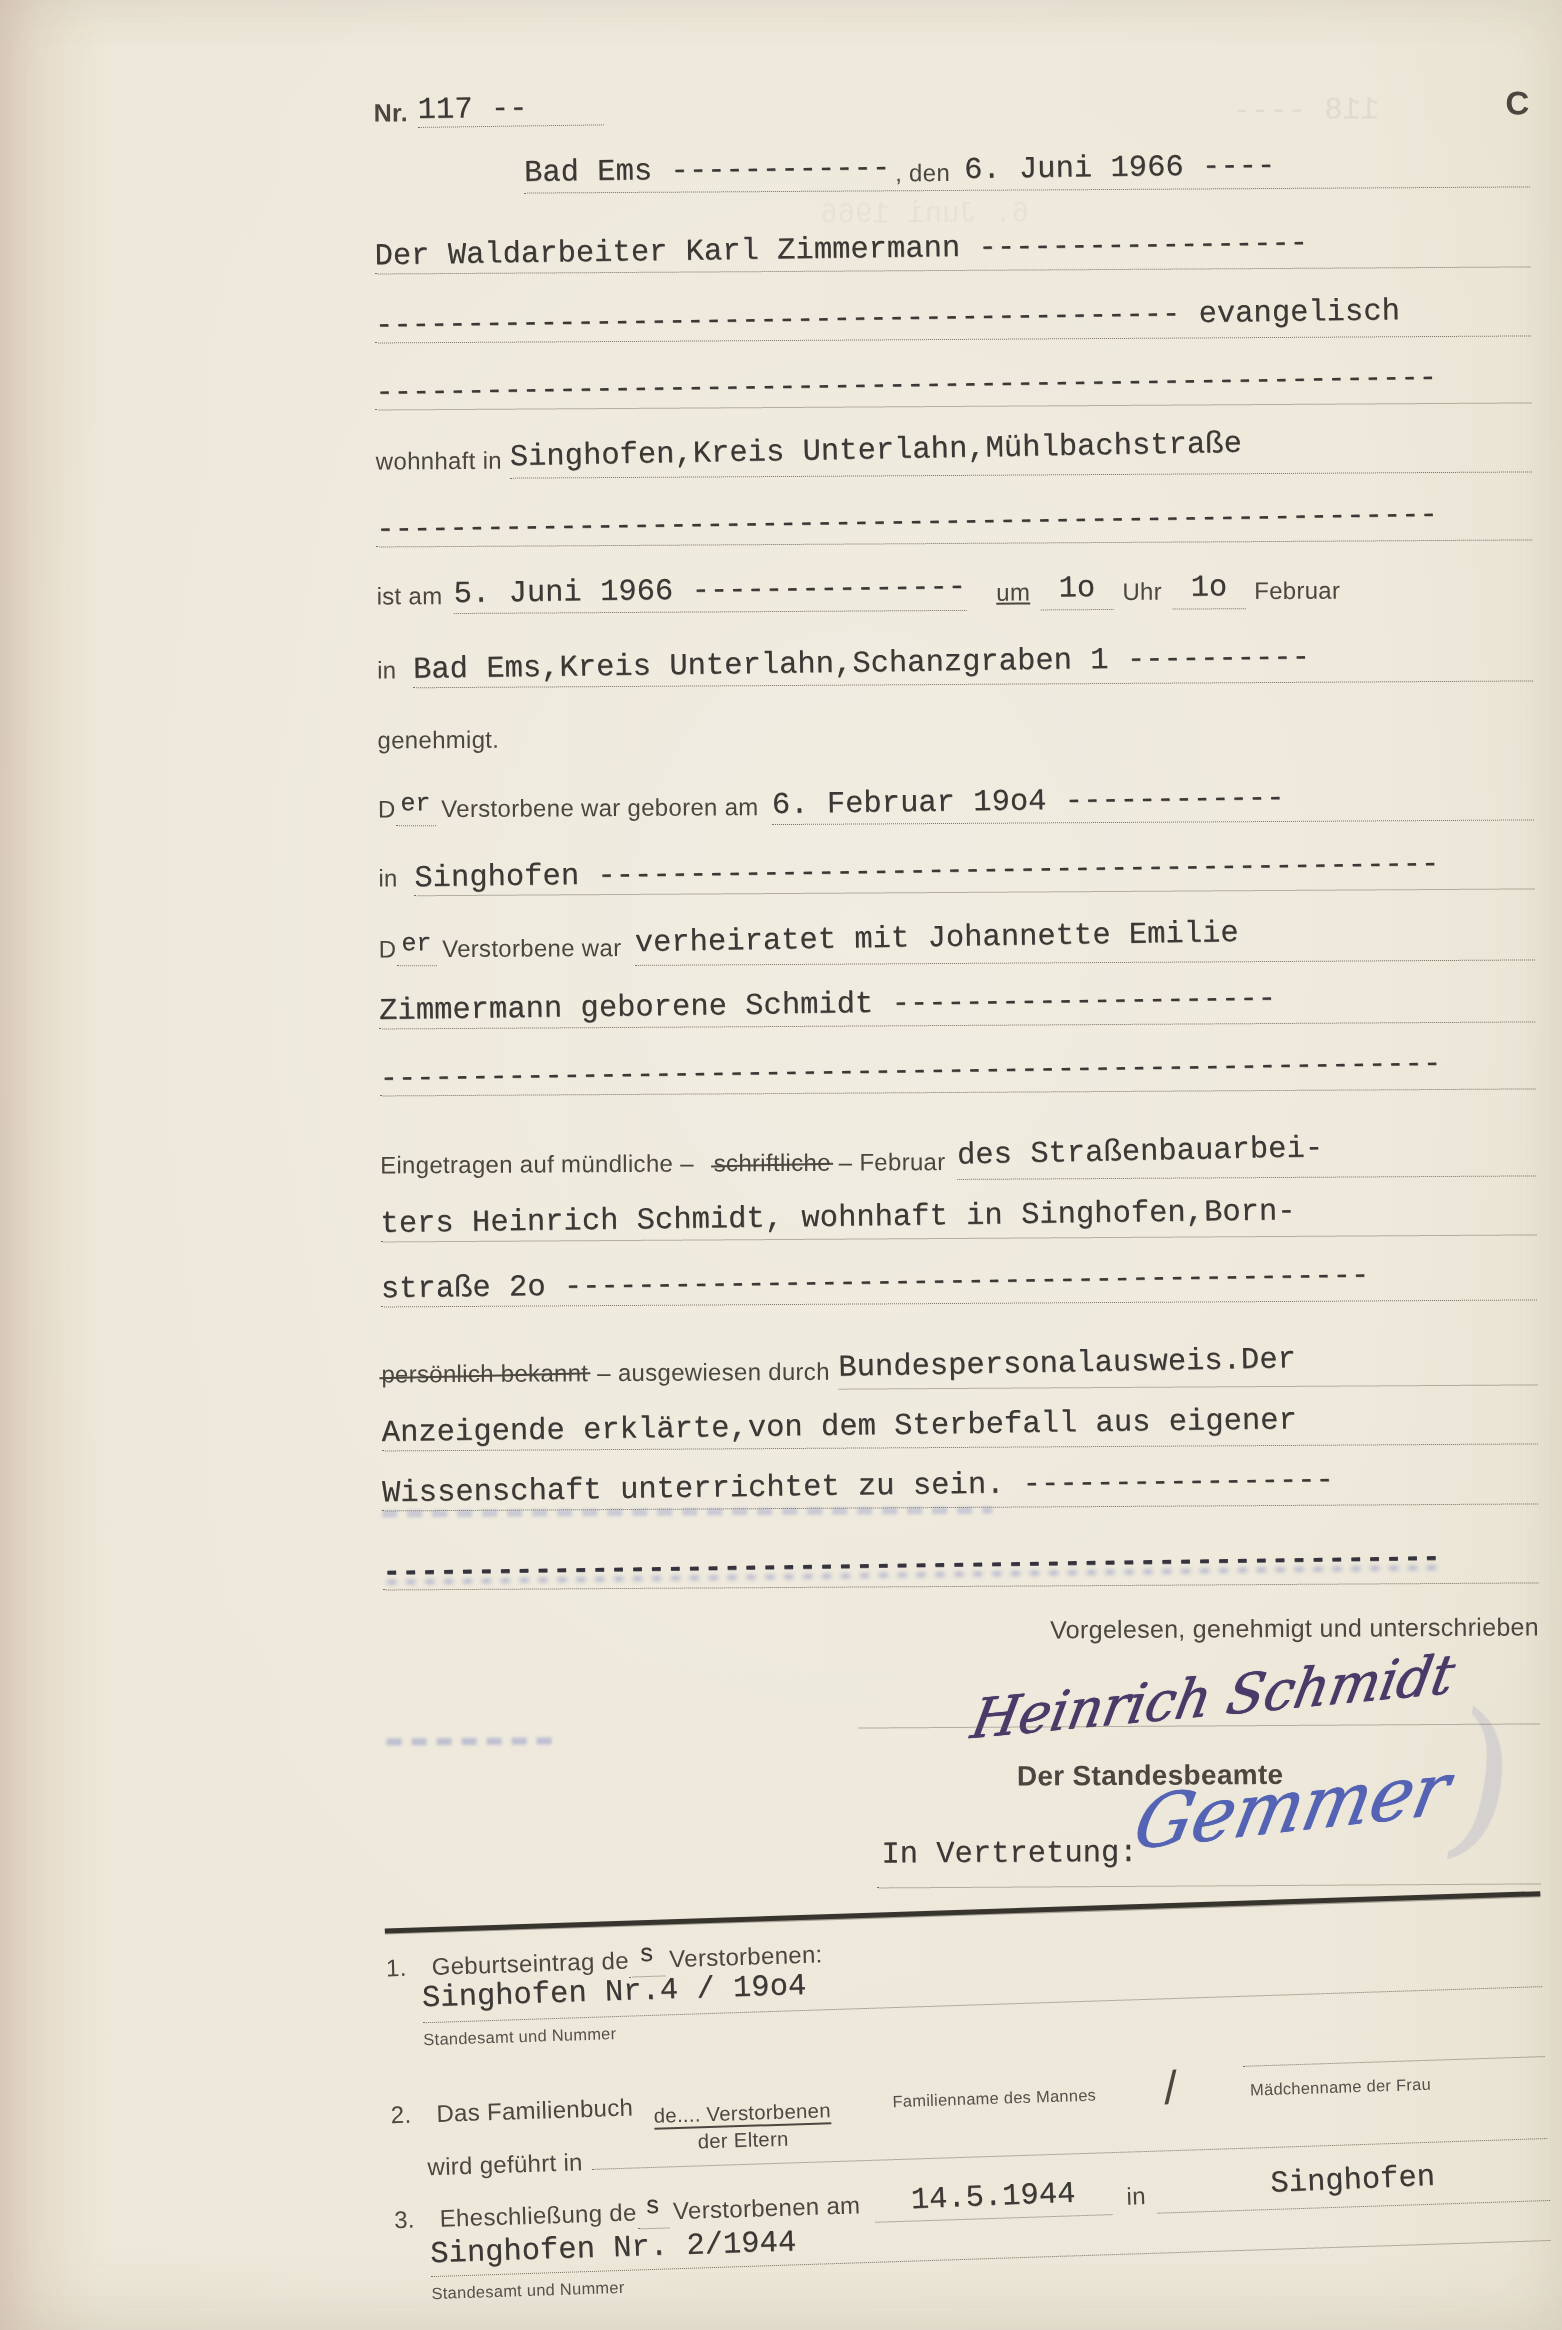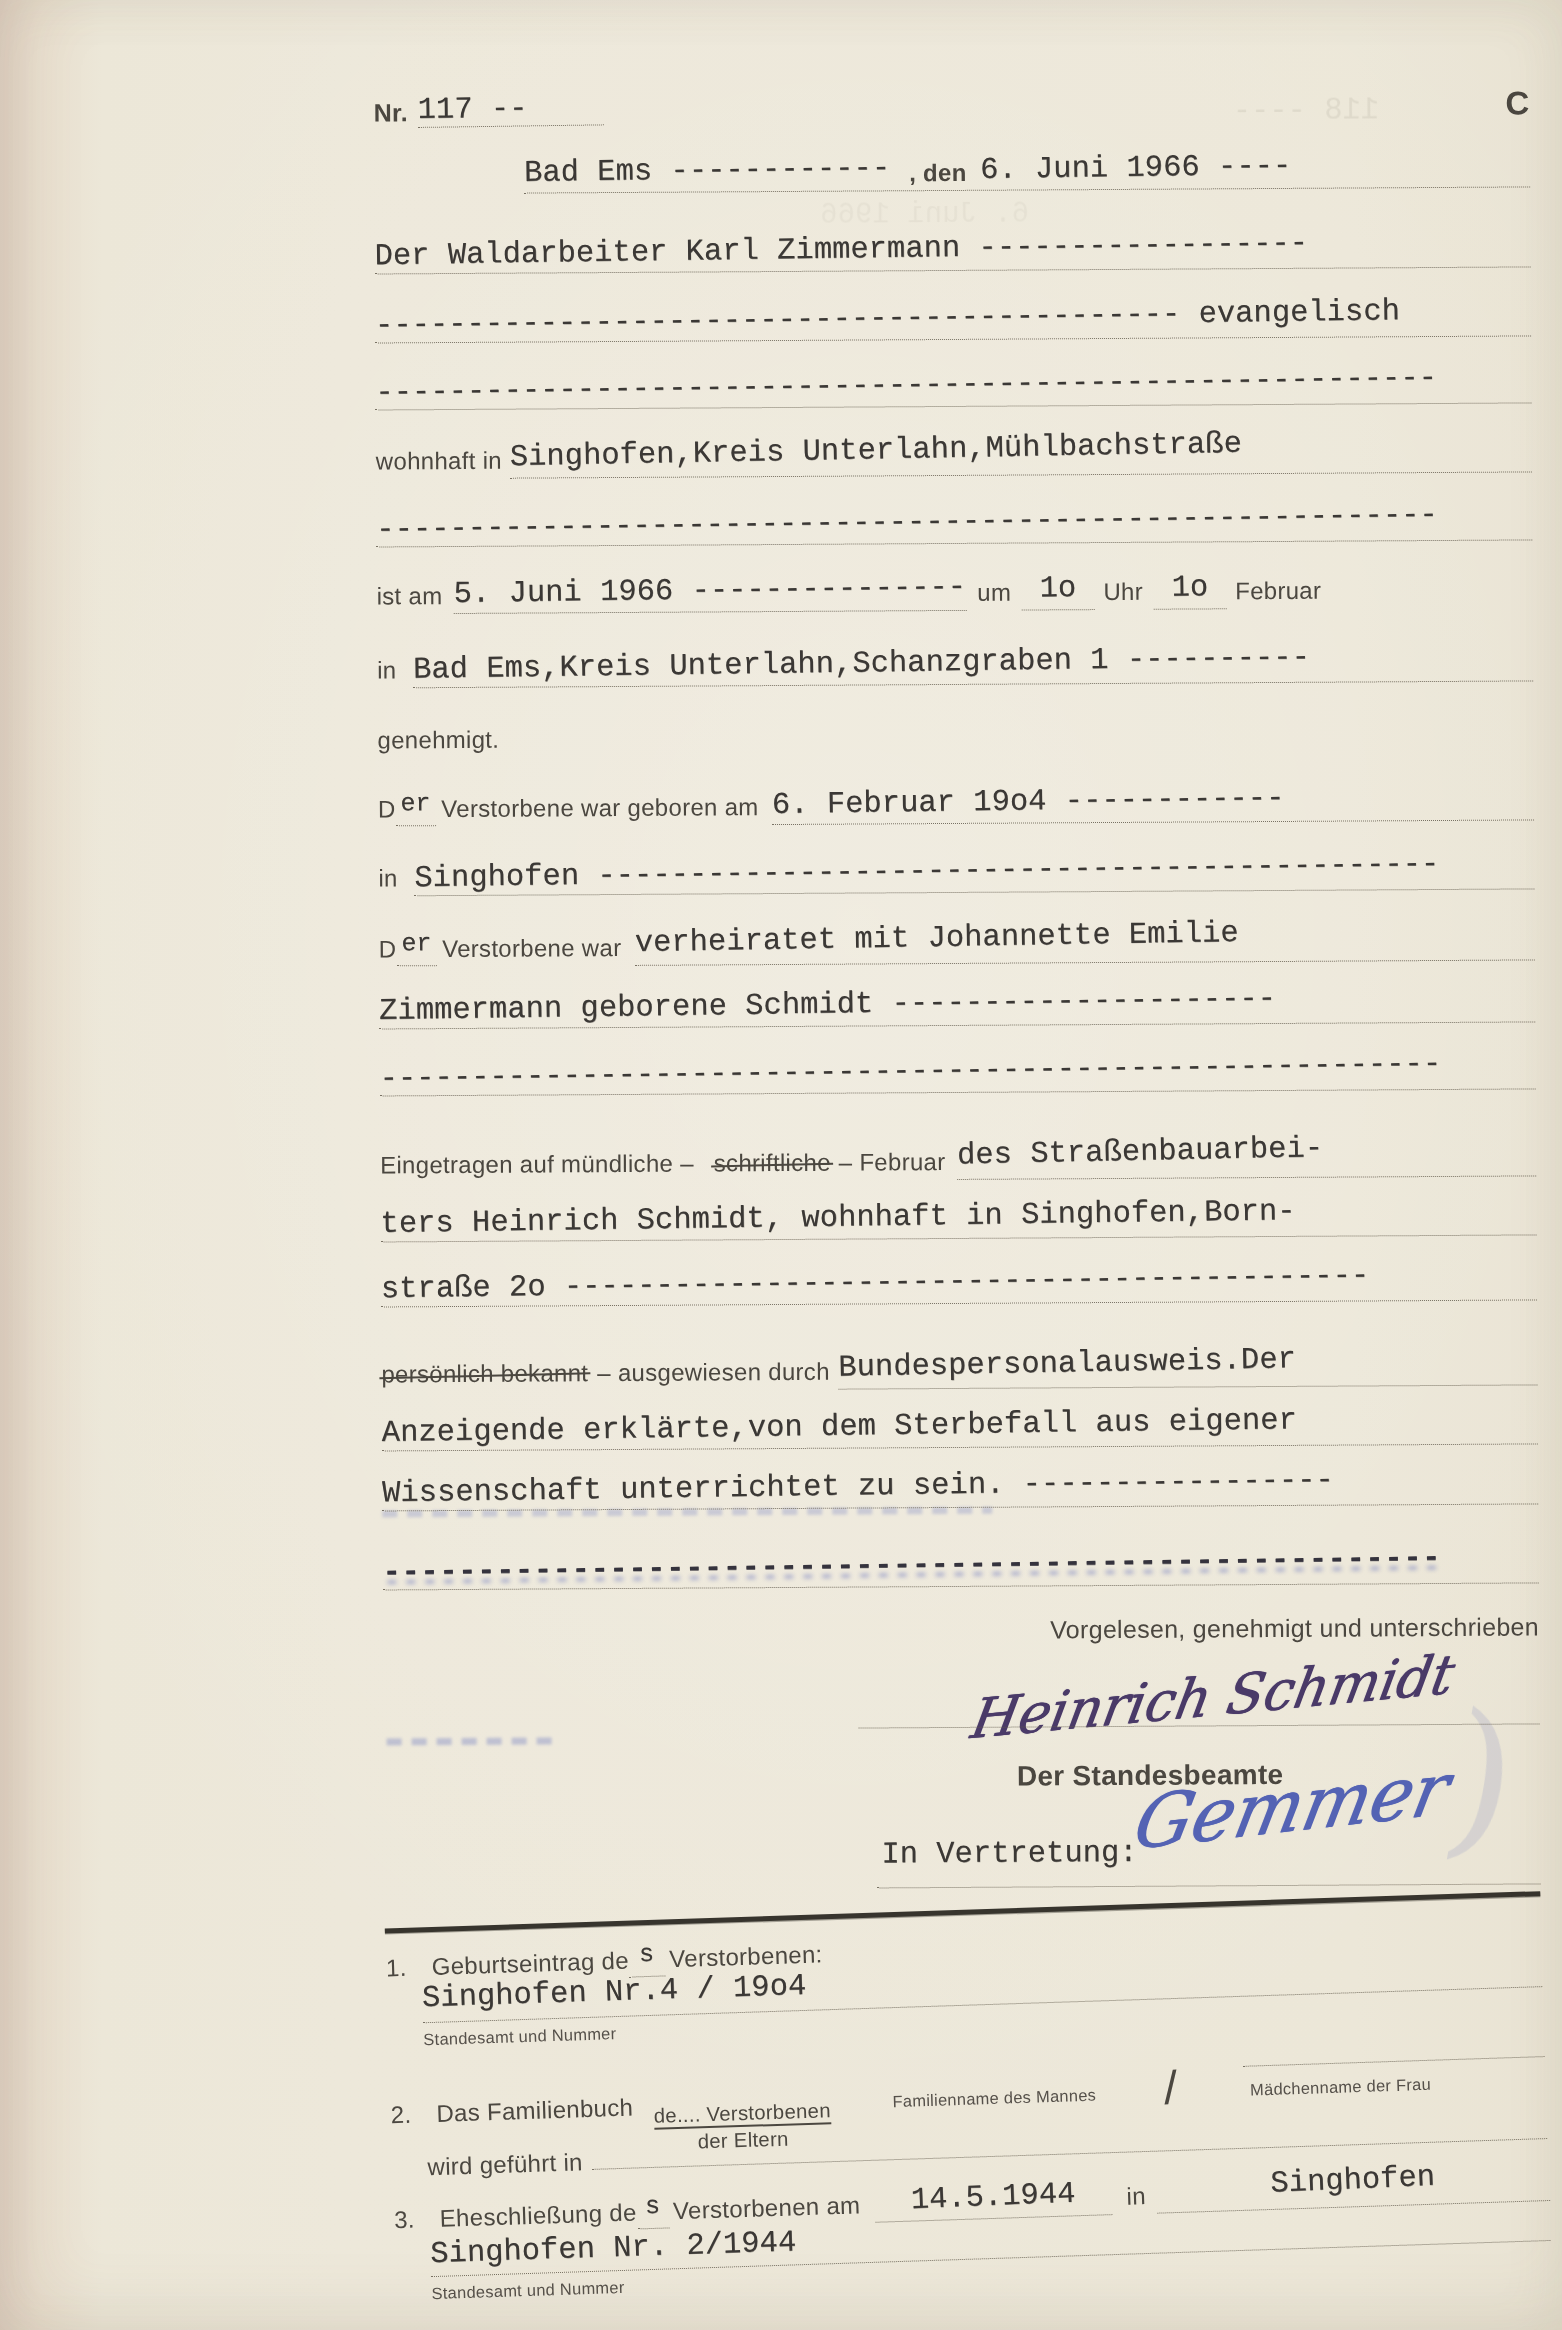--- a/index.html
+++ b/index.html
@@ -71,21 +71,21 @@
       <span class="printed bold" style="font-size:25px;">Nr.</span>
       <span class="typed raised dot" style="margin-left:10.2px;min-width:186px;">117 --</span>
       <span class="fill"></span>
       <span class="printed bold" style="font-size:33px;">C</span>
     </div>
 
     <div class="row" style="top:157px;">
       <span style="width:150px;"></span>
       <span class="dot" style="display:flex;align-items:baseline;flex:1;">
         <span class="typed raised">Bad Ems ------------</span>
-        <span class="printed" style="margin-left:19px;font-weight:bold;">, den</span>
+        <span class="printed" style="margin-left:5px;">, den</span>
         <span class="typed raised" style="margin-left:13.6px;">6. Juni 1966 ----</span>
       </span>
     </div>
 
     <div class="row" style="top:237px;">
       <span class="dot fill"><span class="typed raised">Der Waldarbeiter Karl Zimmermann ------------------</span></span>
     </div>
 
     <div class="row" style="top:306px;">
       <span class="dot fill"><span class="typed raised"><span>--------------------------------------------</span> <span>evangelisch</span></span></span>
@@ -100,21 +100,21 @@
       <span class="dot fill" style="margin-left:8px;"><span class="typed raised" style="transform:translateY(-8px) rotate(-0.7deg);">Singhofen,Kreis Unterlahn,Mühlbachstraße</span></span>
     </div>
 
     <div class="row" style="top:510px;">
       <span class="dot fill"><span class="typed raised">----------------------------------------------------------</span></span>
     </div>
 
     <div class="row" style="top:577px;">
       <span class="printed">ist am</span>
       <span class="dot" style="margin-left:11.3px;"><span class="typed raised">5. Juni 1966 ---------------</span></span>
-      <span class="printed" style="margin-left:11px;">um</span>
+      <span class="printed" style="margin-left:30px;text-decoration:underline;">um</span>
       <span class="dot" style="margin-left:10.2px;min-width:73px;text-align:center;"><span class="typed raised">1o</span></span>
       <span class="printed" style="margin-left:9px;">Uhr</span>
       <span class="dot" style="margin-left:10.2px;min-width:73px;text-align:center;"><span class="typed raised">1o</span></span>
       <span class="printed" style="margin-left:9px;">Februar</span>
     </div>
 
     <div class="row" style="top:651px;">
       <span class="printed">in</span>
       <span class="dot fill" style="margin-left:17px;"><span class="typed raised">Bad Ems,Kreis Unterlahn,Schanzgraben 1 ----------</span></span>
     </div>

